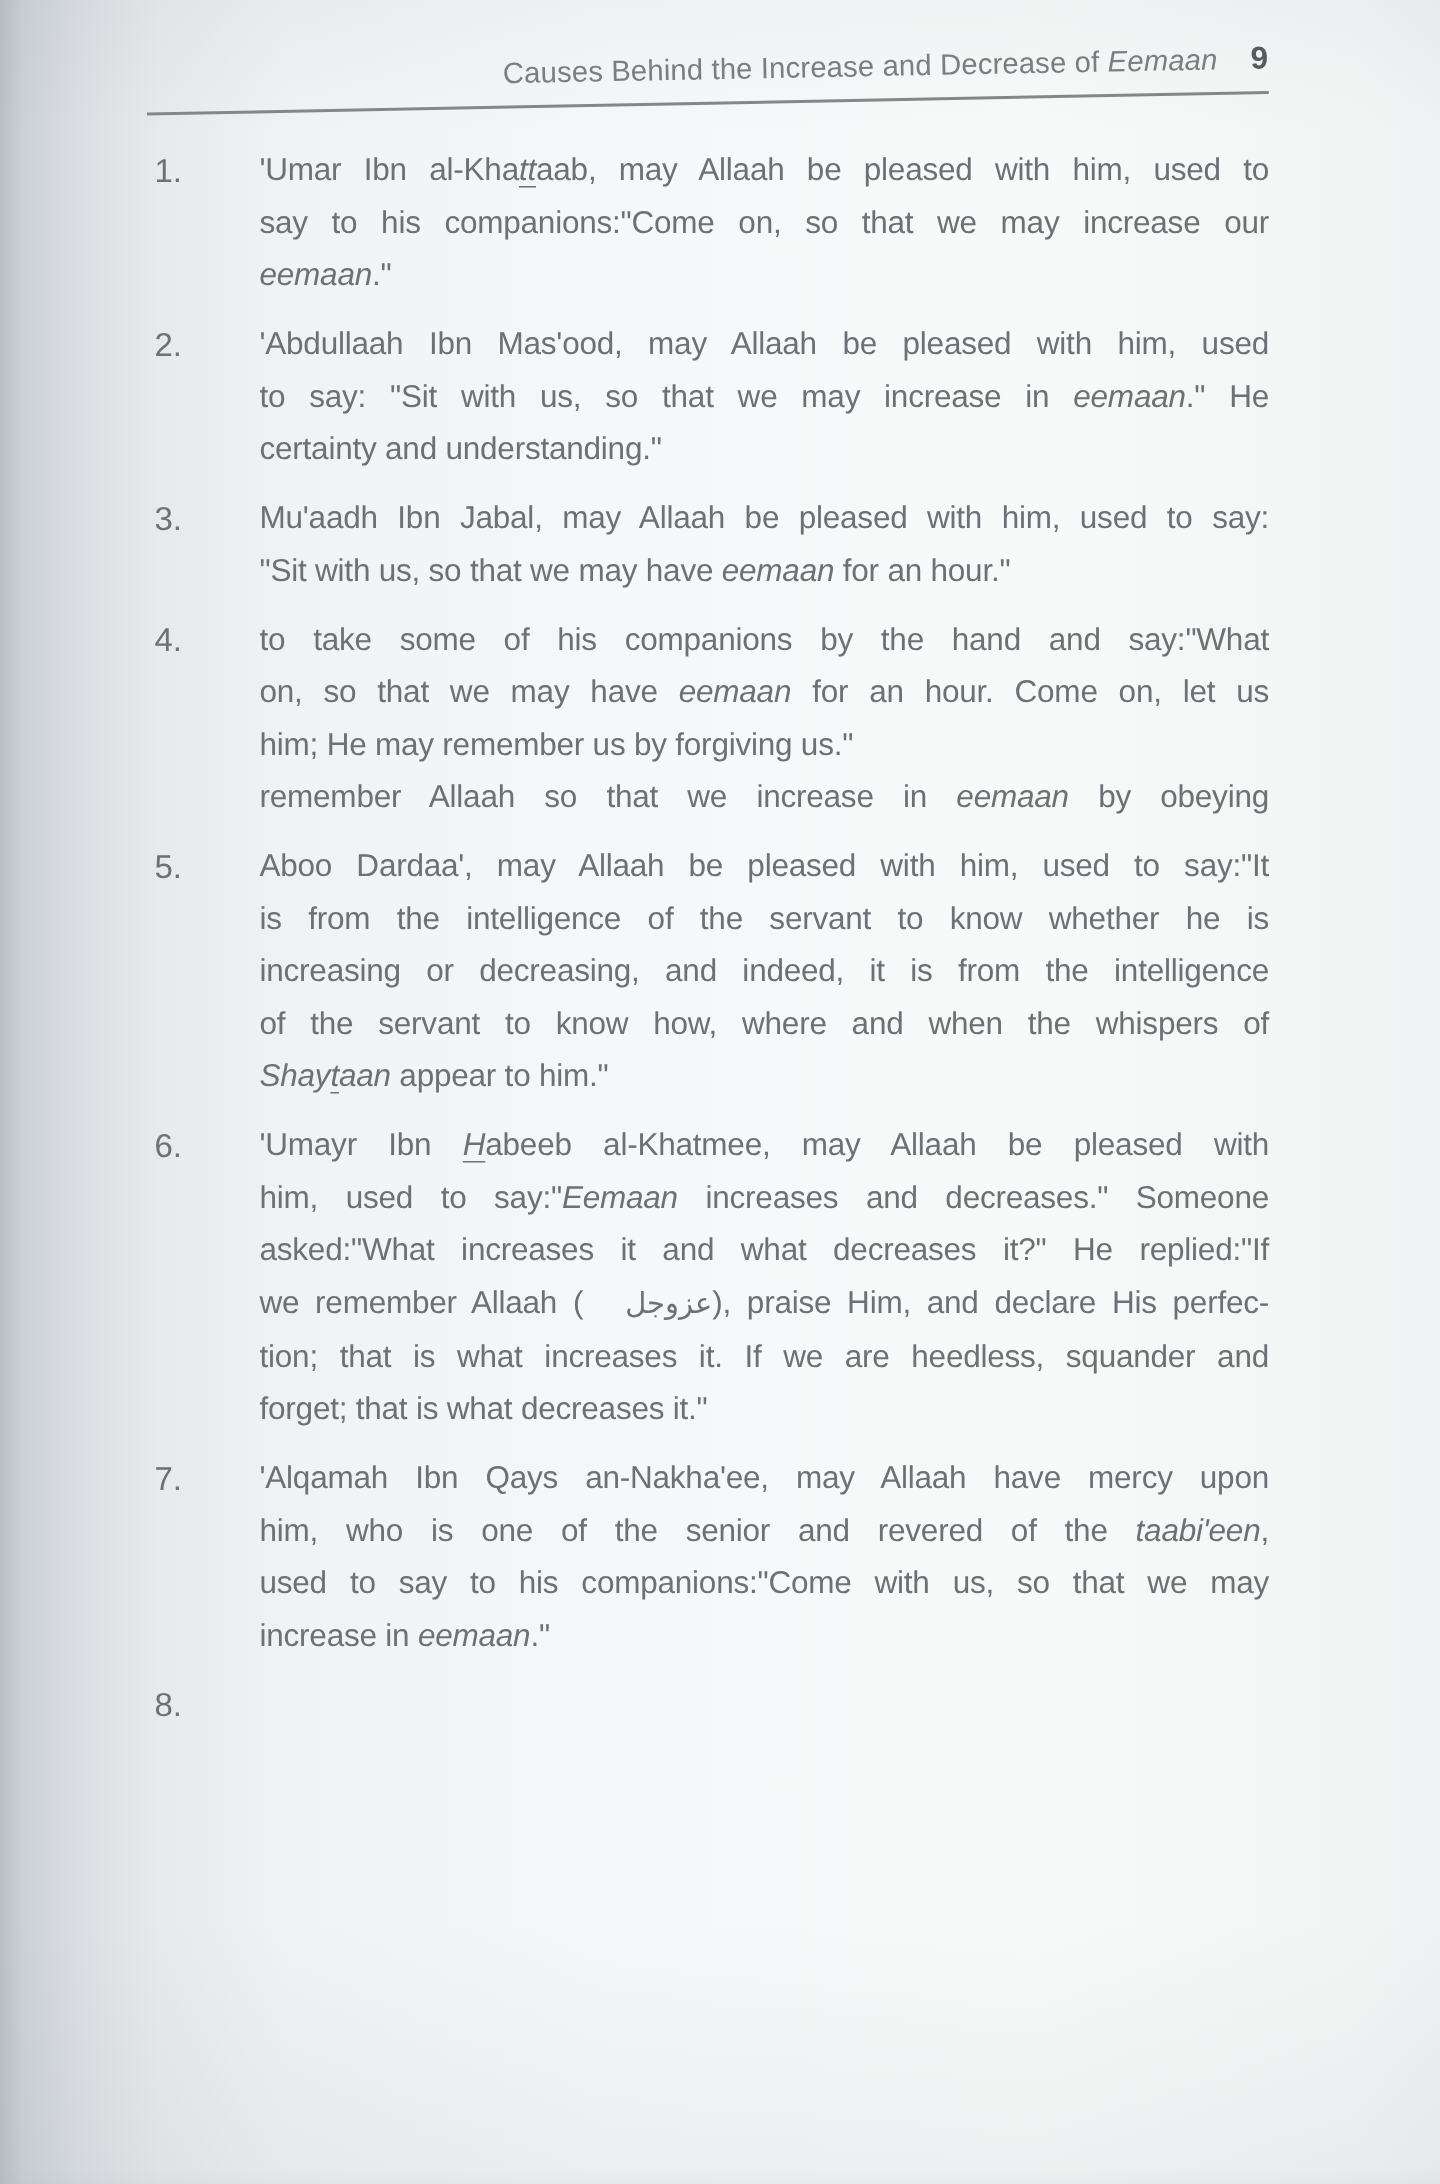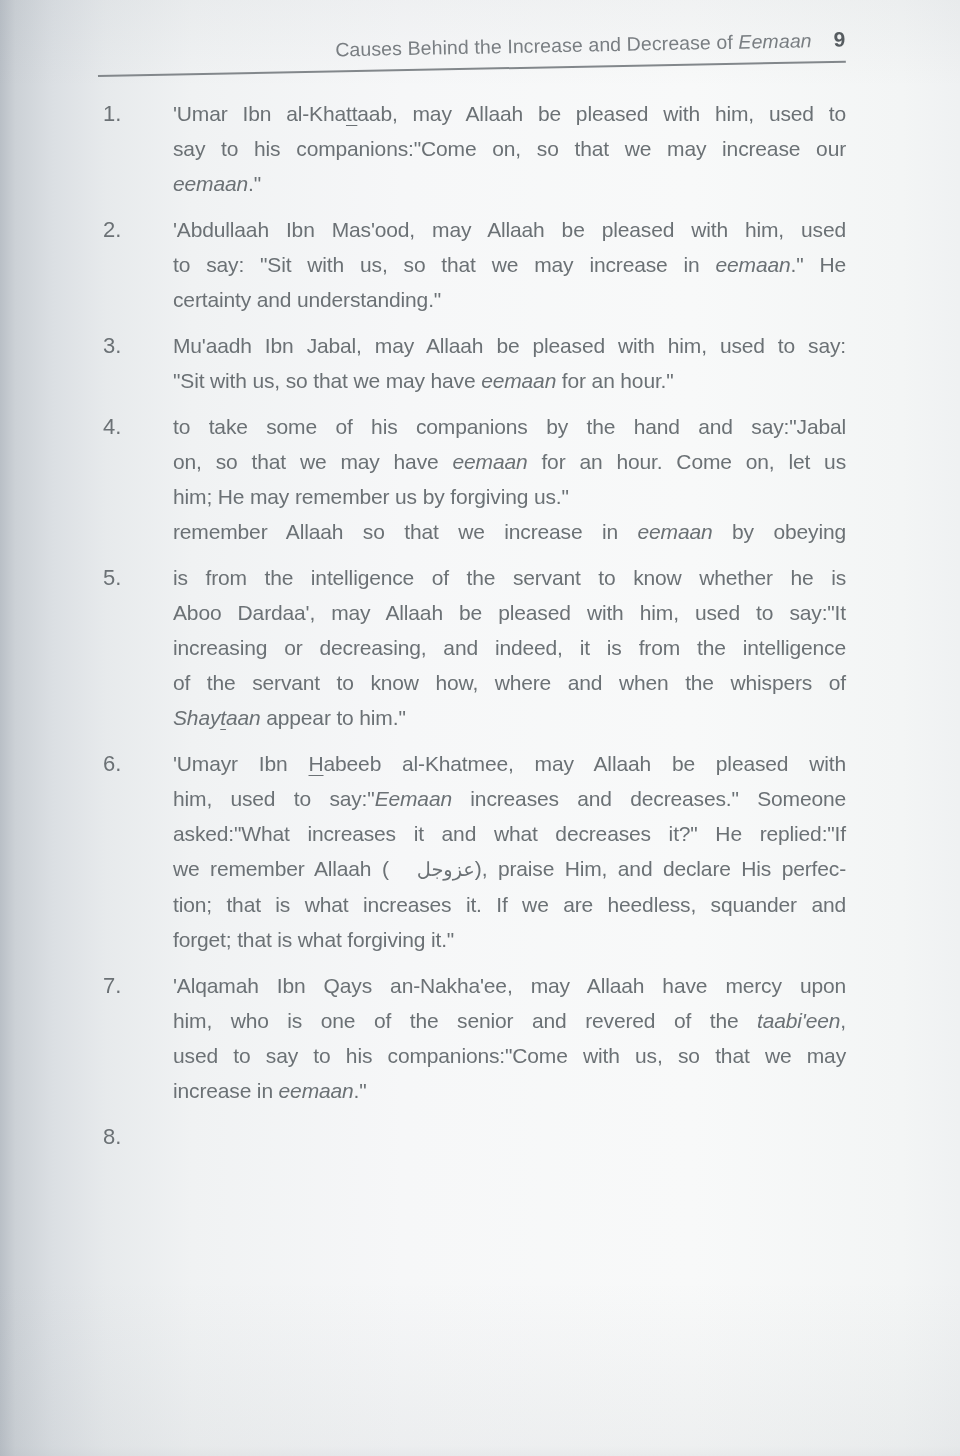--- a/index.html
+++ b/index.html
@@ -39,20 +39,21 @@
     font-size:21px;line-height:35px;letter-spacing:-0.15px;
     color:var(--ink,#6b7175);
   }
   .line{text-align:justify;text-align-last:justify;}
   .line.last{text-align-last:left;}
   .body i{font-style:italic;}
   .body u,.running-title u{
     text-decoration:underline;
     text-decoration-thickness:1px;
     text-underline-offset:4px;
+    font-style:italic;
   }
   .arabic{font-size:0.92em;letter-spacing:0;margin-left:28px;}
 </style>
 </head>
 <body>
 
 <div class="sheet">
 
   <div class="header-zone">
     <div class="header-row">
@@ -85,47 +86,47 @@
     <span class="num">3.</span>
     <div class="body">
           <div class="line">Mu'aadh Ibn Jabal, may Allaah be pleased with him, used to say:</div>
           <div class="line last">"Sit with us, so that we may have <i>eemaan</i> for an hour."</div>
         </div>
   </li>
 
   <li class="quote-item">
     <span class="num">4.</span>
     <div class="body">
-          <div class="line">to take some of his companions by the hand and say:"Jabal</div>
+          <div class="line">to take some of his companions by the hand and say:"What</div>
           <div class="line">on, so that we may have <i>eemaan</i> for an hour. Come on, let us</div>
           <div class="line last">him; He may remember us by forgiving us."</div>
           <div class="line">remember Allaah so that we increase in <i>eemaan</i> by obeying</div>
         </div>
   </li>
 
   <li class="quote-item">
     <span class="num">5.</span>
     <div class="body">
+          <div class="line">Aboo Dardaa', may Allaah be pleased with him, used to say:"It</div>
           <div class="line">is from the intelligence of the servant to know whether he is</div>
-          <div class="line">Aboo Dardaa', may Allaah be pleased with him, used to say:"It</div>
           <div class="line">increasing or decreasing, and indeed, it is from the intelligence</div>
           <div class="line">of the servant to know how, where and when the whispers of</div>
           <div class="line last"><i>Shay<u>t</u>aan</i> appear to him."</div>
         </div>
   </li>
 
   <li class="quote-item">
     <span class="num">6.</span>
     <div class="body">
           <div class="line">'Umayr Ibn <u>H</u>abeeb al-Khatmee, may Allaah be pleased with</div>
           <div class="line">him, used to say:"<i>Eemaan</i> increases and decreases." Someone</div>
           <div class="line">asked:"What increases it and what decreases it?" He replied:"If</div>
           <div class="line">we remember Allaah (<span class="arabic">عزوجل</span>), praise Him, and declare His perfec-</div>
           <div class="line">tion; that is what increases it. If we are heedless, squander and</div>
-          <div class="line last">forget; that is what forgiving it."</div>
+          <div class="line last">forget; that is what decreases it."</div>
         </div>
   </li>
 
   <li class="quote-item">
     <span class="num">7.</span>
     <div class="body">
           <div class="line">'Alqamah Ibn Qays an-Nakha'ee, may Allaah have mercy upon</div>
           <div class="line">him, who is one of the senior and revered of the <i>taabi'een</i>,</div>
           <div class="line">used to say to his companions:"Come with us, so that we may</div>
           <div class="line last">increase in <i>eemaan</i>."</div>

